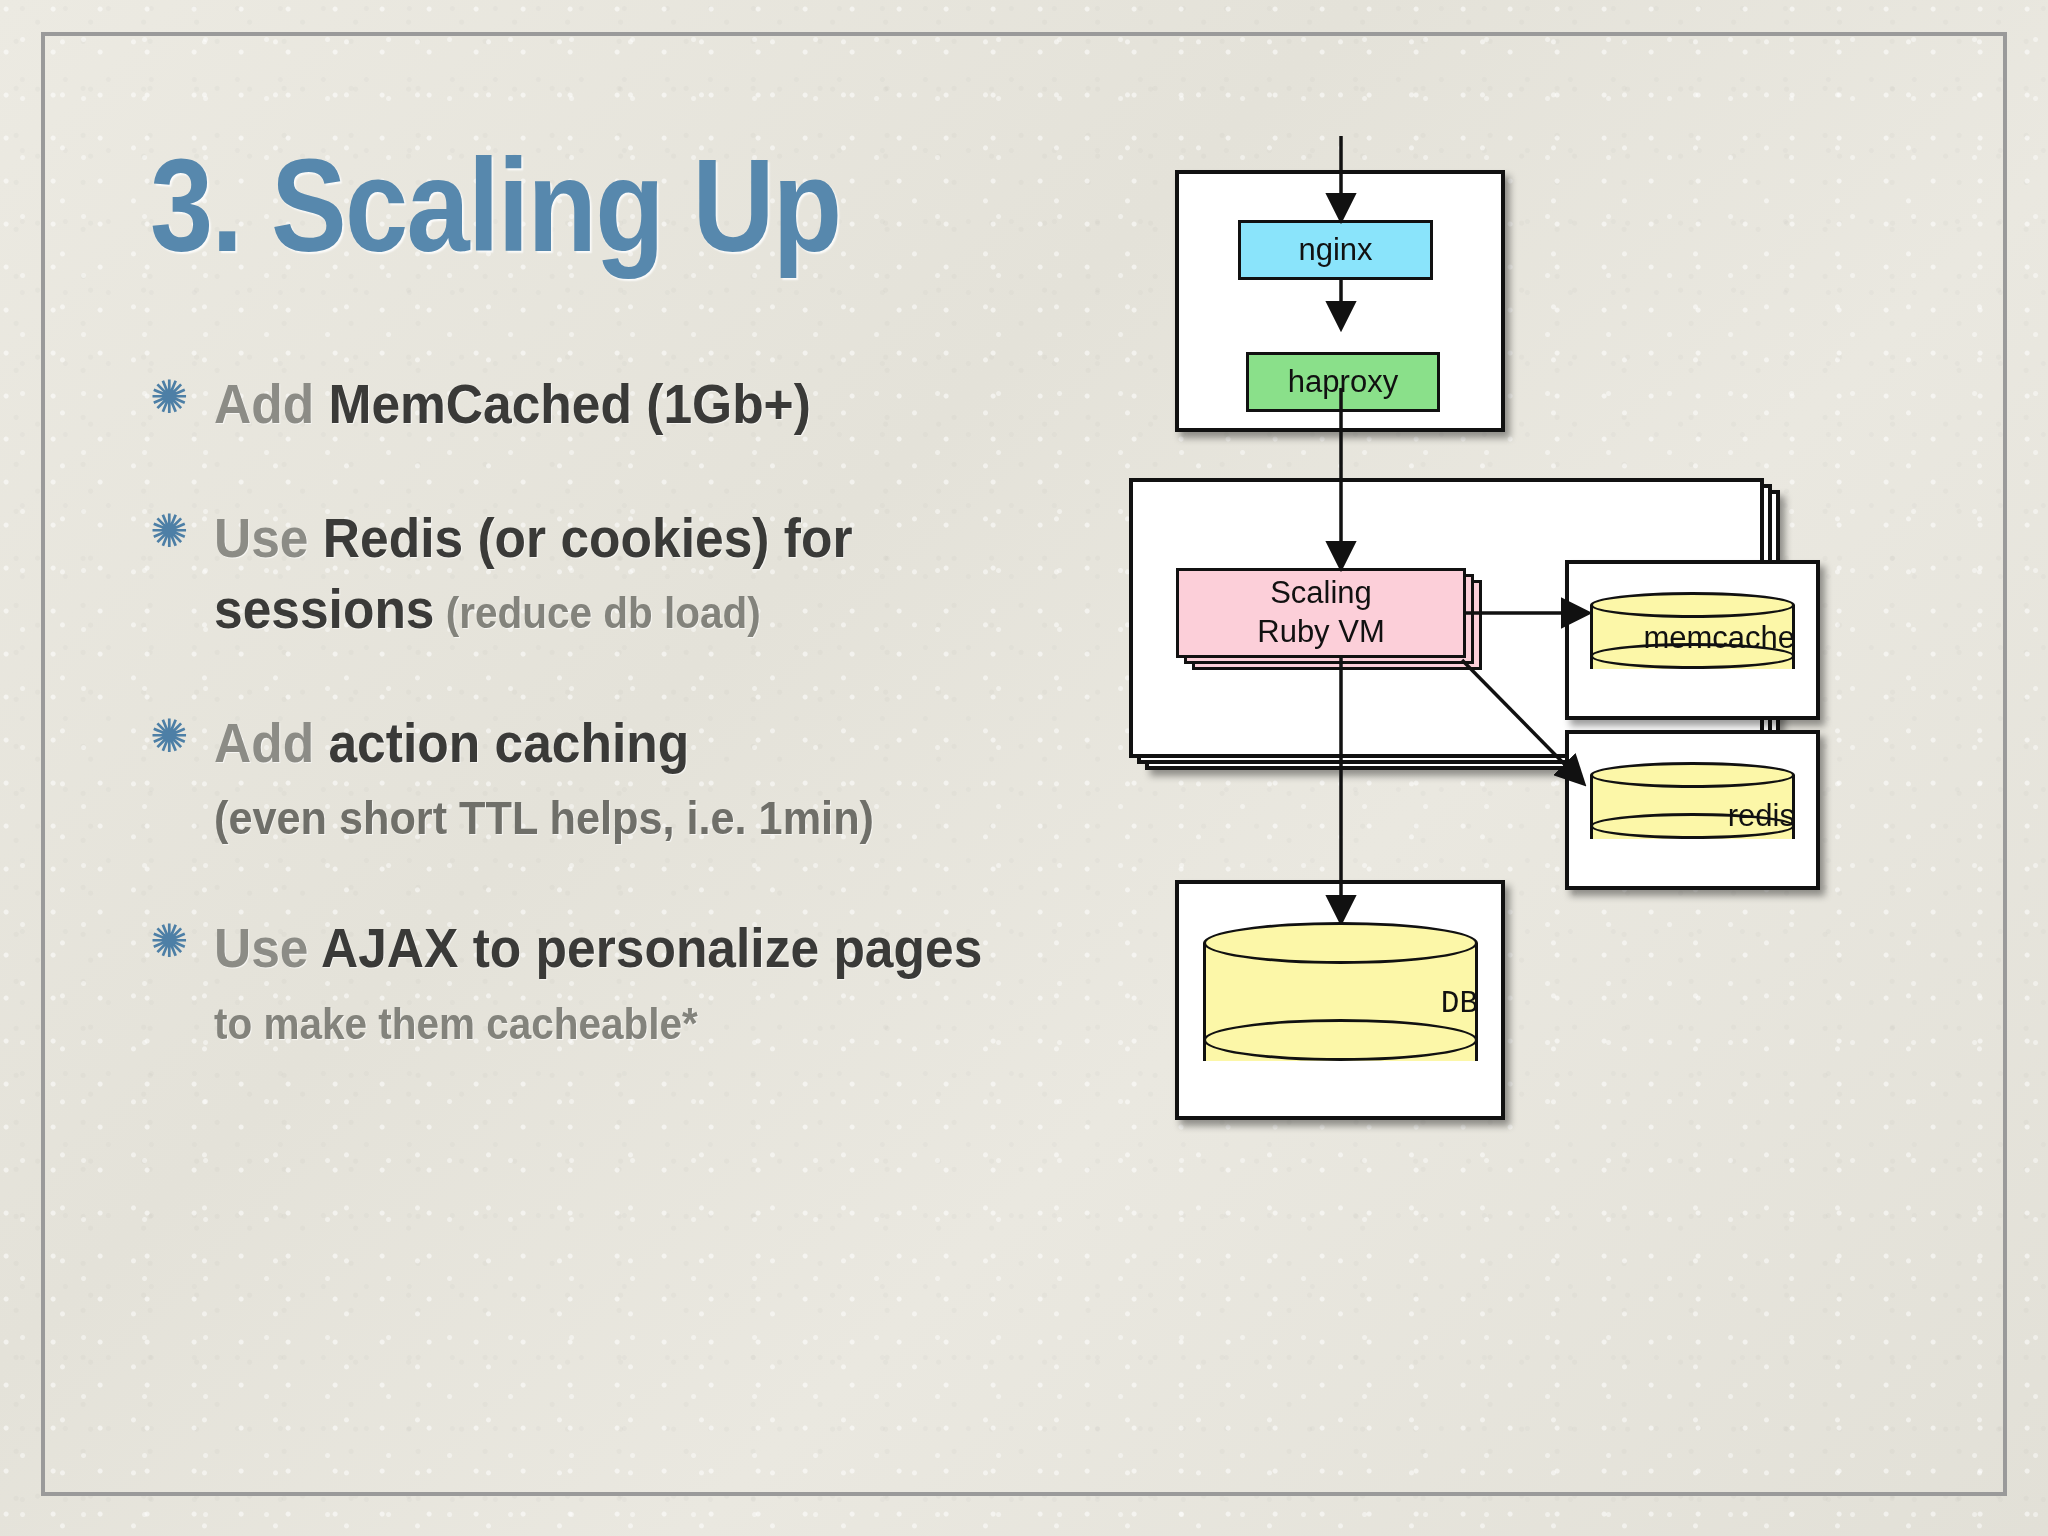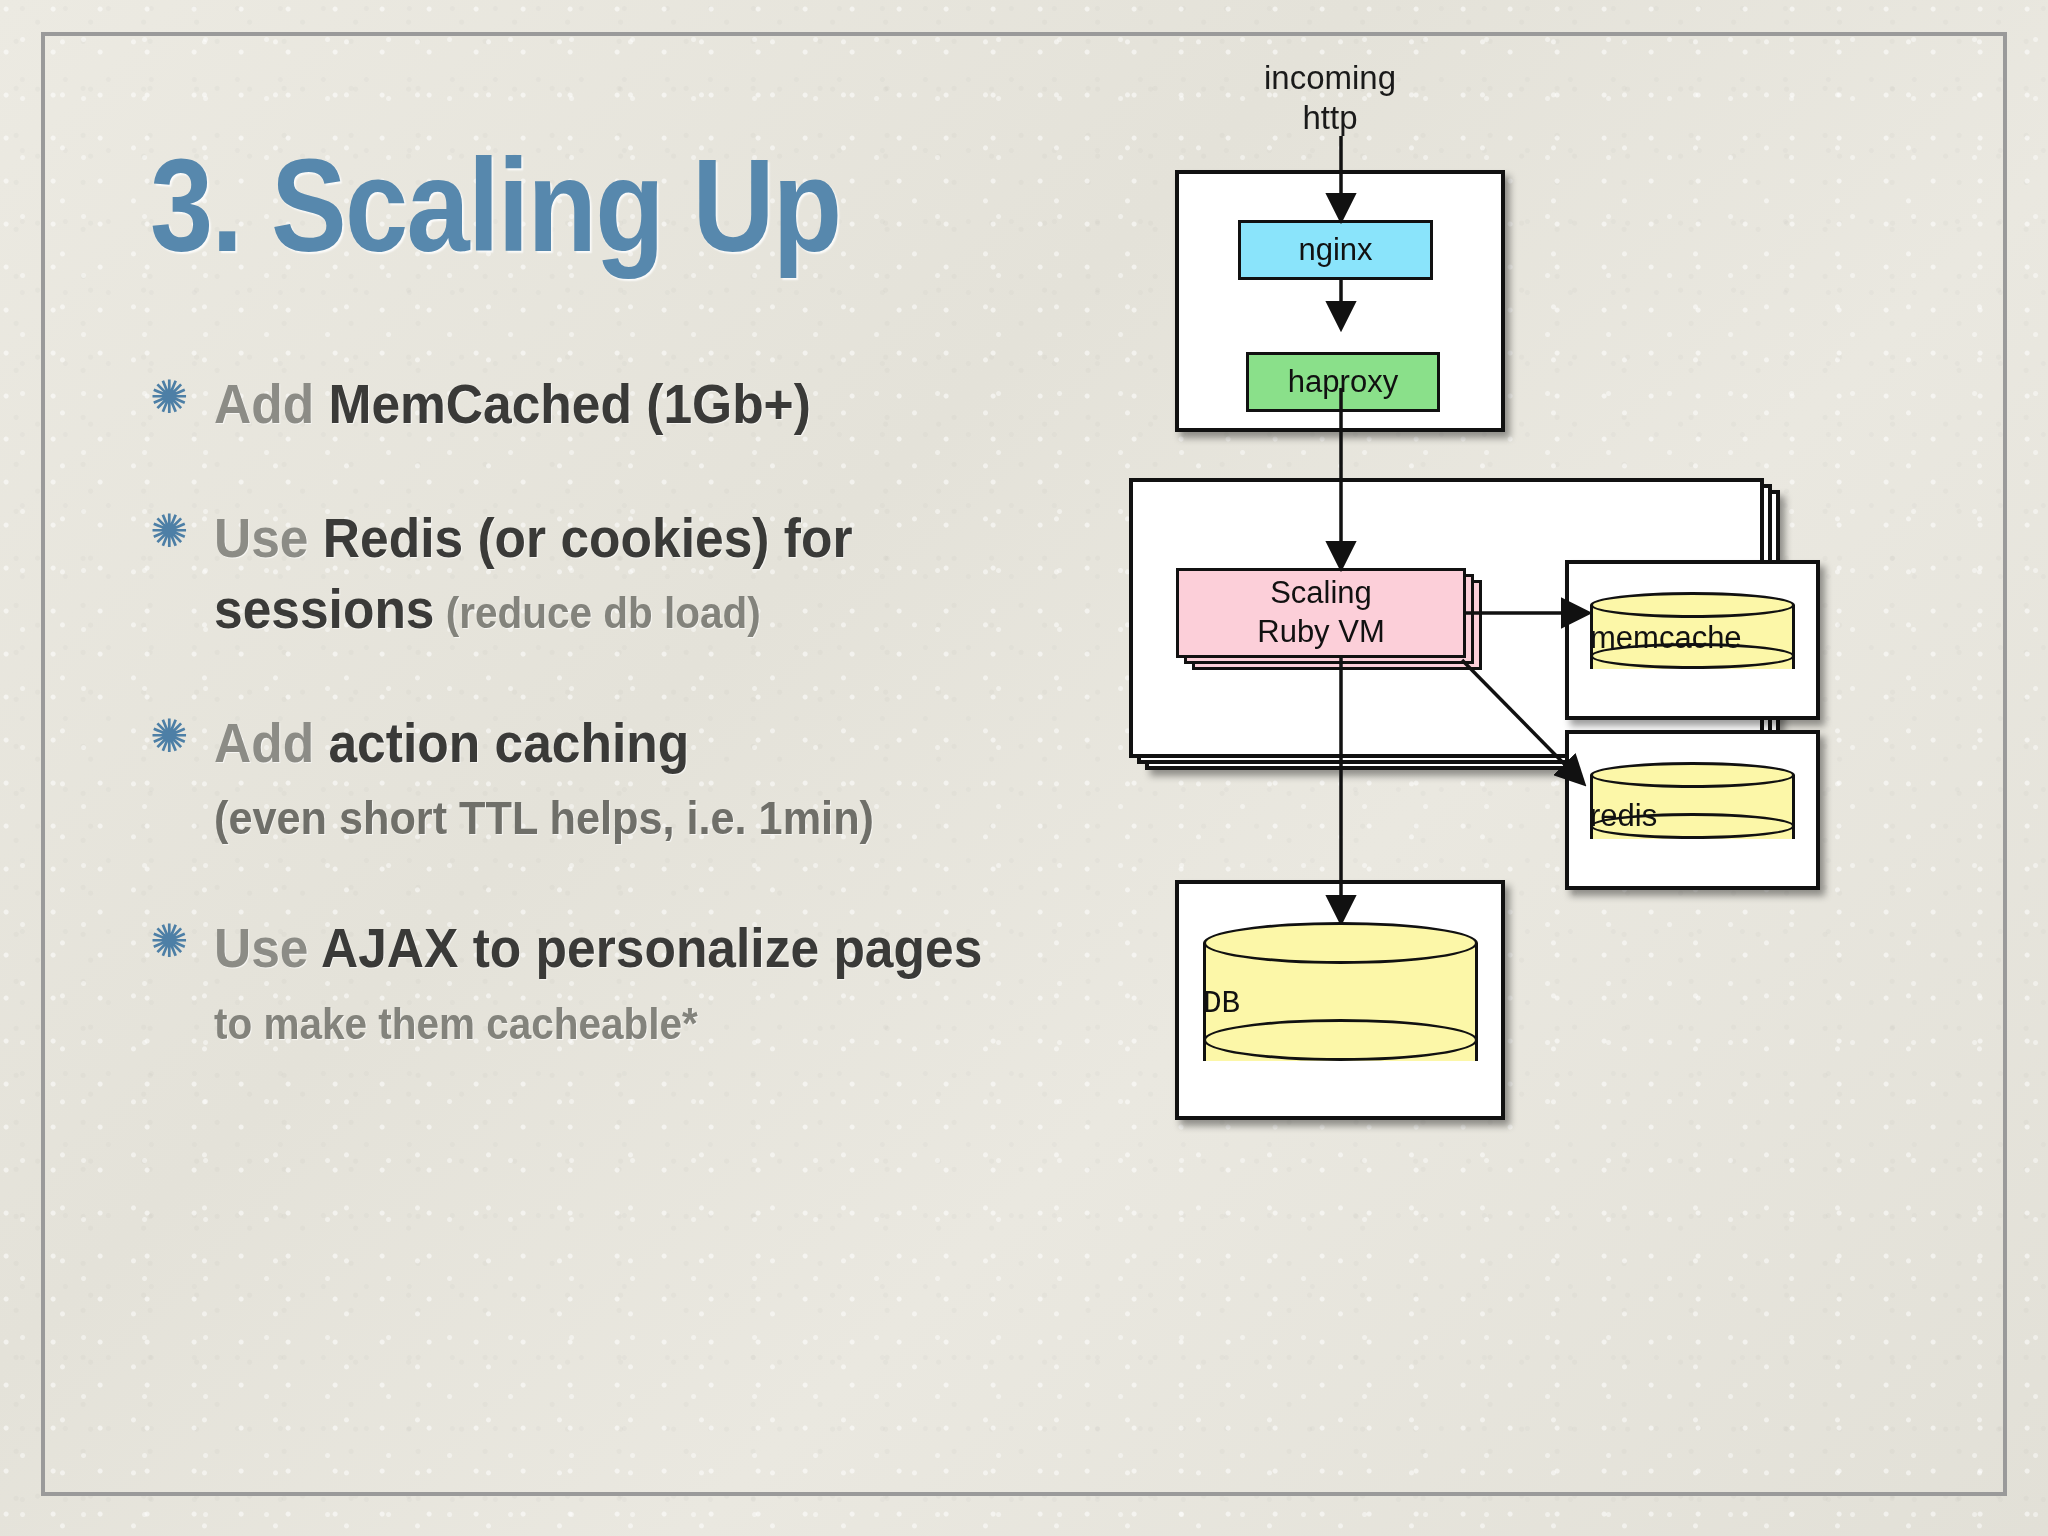--- a/index.html
+++ b/index.html
@@ -152,21 +152,21 @@
   .cyl .top, .cyl .bottom {
     position: absolute;
     left: 0; right: 0;
     background: #fcf7a8;
     border: 3px solid #111;
     border-radius: 50%;
   }
   .cyl .label {
     position: absolute;
     left: 0; right: 0;
-    text-align: left;
+    text-align: right;
     font-size: 31px;
     color: #111;
     z-index: 4;
   }
 
   #diagram svg.arrows {
     position: absolute;
     left: 0; top: 0;
     width: 860px; height: 1460px;
     overflow: visible;
@@ -213,22 +213,20 @@
         <span class="bullet-text">
           <span class="lead">Use </span><span class="strong">AJAX to personalize pages</span><span class="note"> to make them cacheable*</span>
         </span>
       </li>
 
     </ul>
   </div>
 
   <div id="diagram">
 
-    <div class="d-label" style="left:-20px; top:18px; width:400px;">incoming
-http</div>
 
     <div class="host-box" style="left:25px; top:130px; width:330px; height:262px;"></div>
 
     <div class="proc-box nginx-fill" style="left:88px; top:180px; width:195px; height:60px;">
       <span>nginx</span>
     </div>
 
     <div class="proc-box haproxy-fill" style="left:96px; top:288px; width:194px; height:60px;margin-top:24px;">
       <span>haproxy</span>
     </div>

